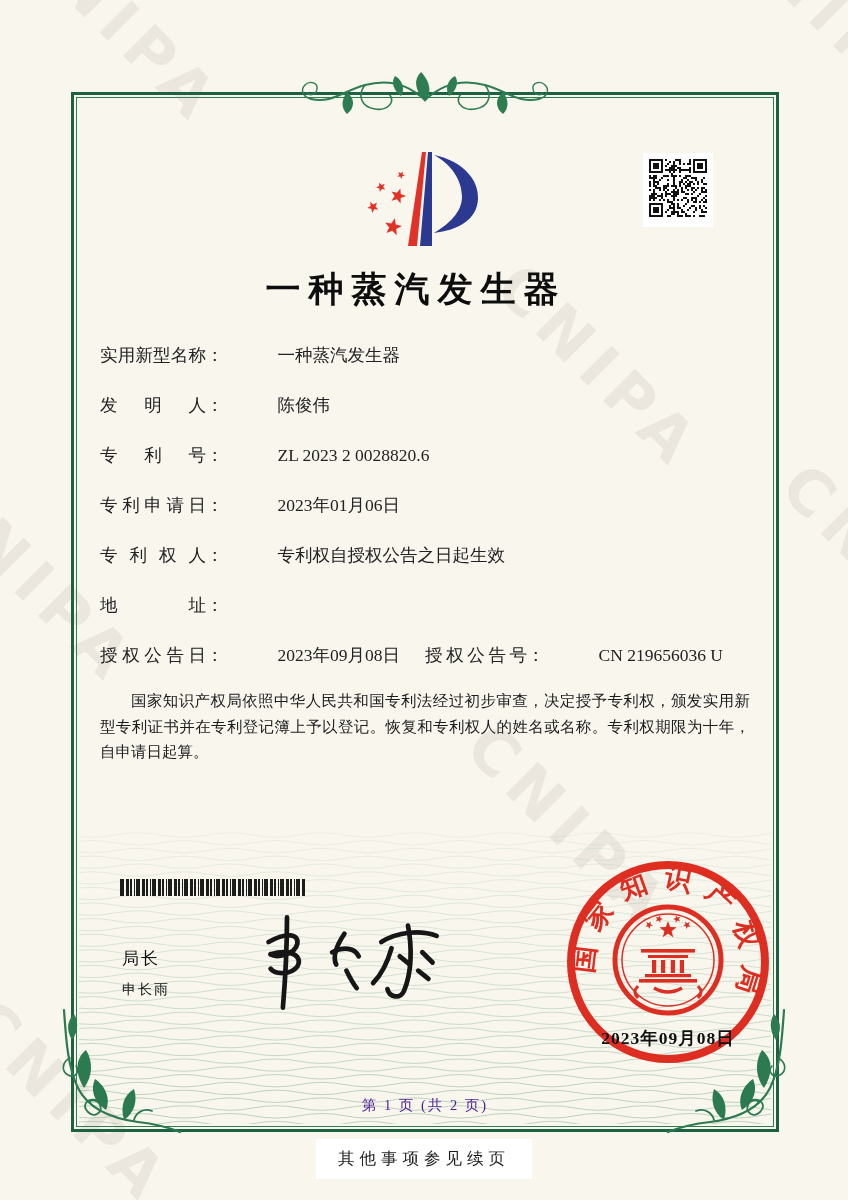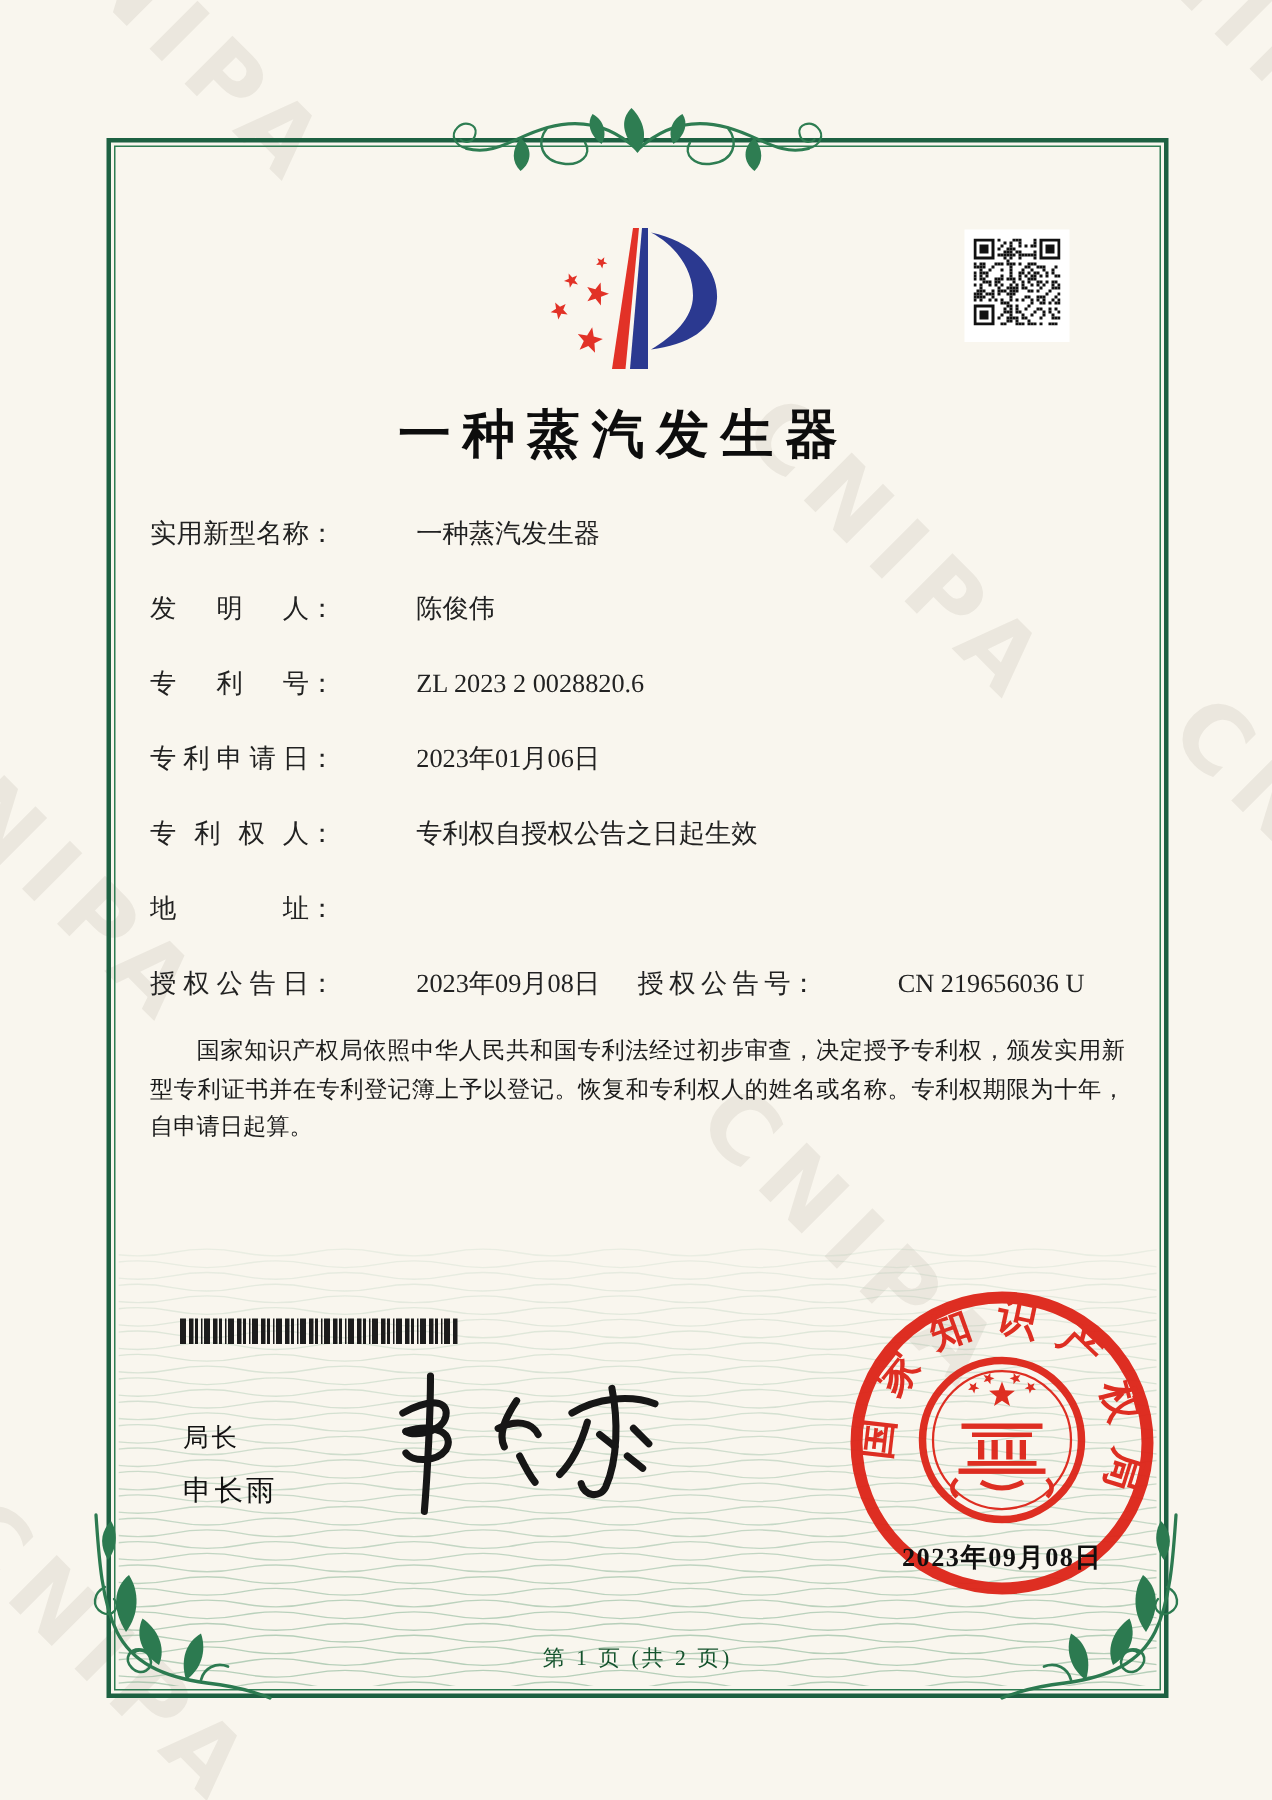--- a/index.html
+++ b/index.html
@@ -39,29 +39,29 @@
   .legal{position:absolute;left:100px;top:688px;width:650px;font-size:15.5px;
     line-height:25.5px;text-align:justify;color:#1c1c1c;}
   .legal p{text-indent:2em;margin-bottom:0;}
   
   .barcode{position:absolute;left:120px;top:879px;width:222px;height:17px;display:flex;align-items:stretch;}
   .barcode i{display:block;background:#1c1c1c;}
   
   .sign-title{position:absolute;left:122px;top:947px;font-family:"Liberation Sans","DejaVu Sans",sans-serif;
     font-size:17px;letter-spacing:2px;color:#111;}
   .sign-name{position:absolute;left:122px;top:981px;font-family:"Liberation Sans","DejaVu Sans",sans-serif;
-    font-size:19px;letter-spacing:2px;color:#111;}
+    font-size:14px;letter-spacing:2px;color:#111;}
   .signature{position:absolute;left:246px;top:910px;width:205px;height:105px;}
   
   .seal{position:absolute;left:563px;top:857px;width:210px;height:210px;opacity:.95;}
   .seal-date{position:absolute;left:584px;top:1026px;width:168px;text-align:center;
     font-size:17.5px;font-weight:bold;letter-spacing:1px;color:#101010;}
   
   .page-info{position:absolute;left:71px;top:1096px;width:708px;text-align:center;
-    font-size:14.5px;letter-spacing:2px;color:#14532d;}
+    font-size:14.5px;letter-spacing:2px;color:#4c1d95;}
   .note-box{position:absolute;left:50%;top:1139px;transform:translateX(-50%);
     background:#fff;padding:9px 22px;font-size:16.5px;letter-spacing:5px;color:#1c1c1c;}
   
   .orn{position:absolute;pointer-events:none;}
   .orn-top{left:297px;top:70px;width:256px;height:60px;}
   .orn-bl{left:56px;top:1008px;width:126px;height:126px;}
   .orn-br{left:666px;top:1008px;width:126px;height:126px;transform:scaleX(-1);}
 </style>
 </head>
 <body>
@@ -658,14 +658,15 @@
       <rect x="11.8" y="0" width="4.2" height="13" stroke="none"></rect>
       <rect x="-23" y="14" width="46" height="3.2" stroke="none"></rect>
       <rect x="-29" y="19" width="58" height="3.6" stroke="none"></rect>
       <path d="M-30,26 Q-36,32 -30,38 M30,26 Q36,32 30,38" fill="none" stroke-width="3"></path>
       <path d="M-14,28 Q0,36 14,28" fill="none" stroke-width="3.4"></path>
     </g>
   </svg>
   <div class="seal-date">2023年09月08日</div>
 
   <div class="page-info">第 1 页 (共 2 页)</div>
+  <div class="note-box">其他事项参见续页</div>
 
 </div>
 
 </body></html>

